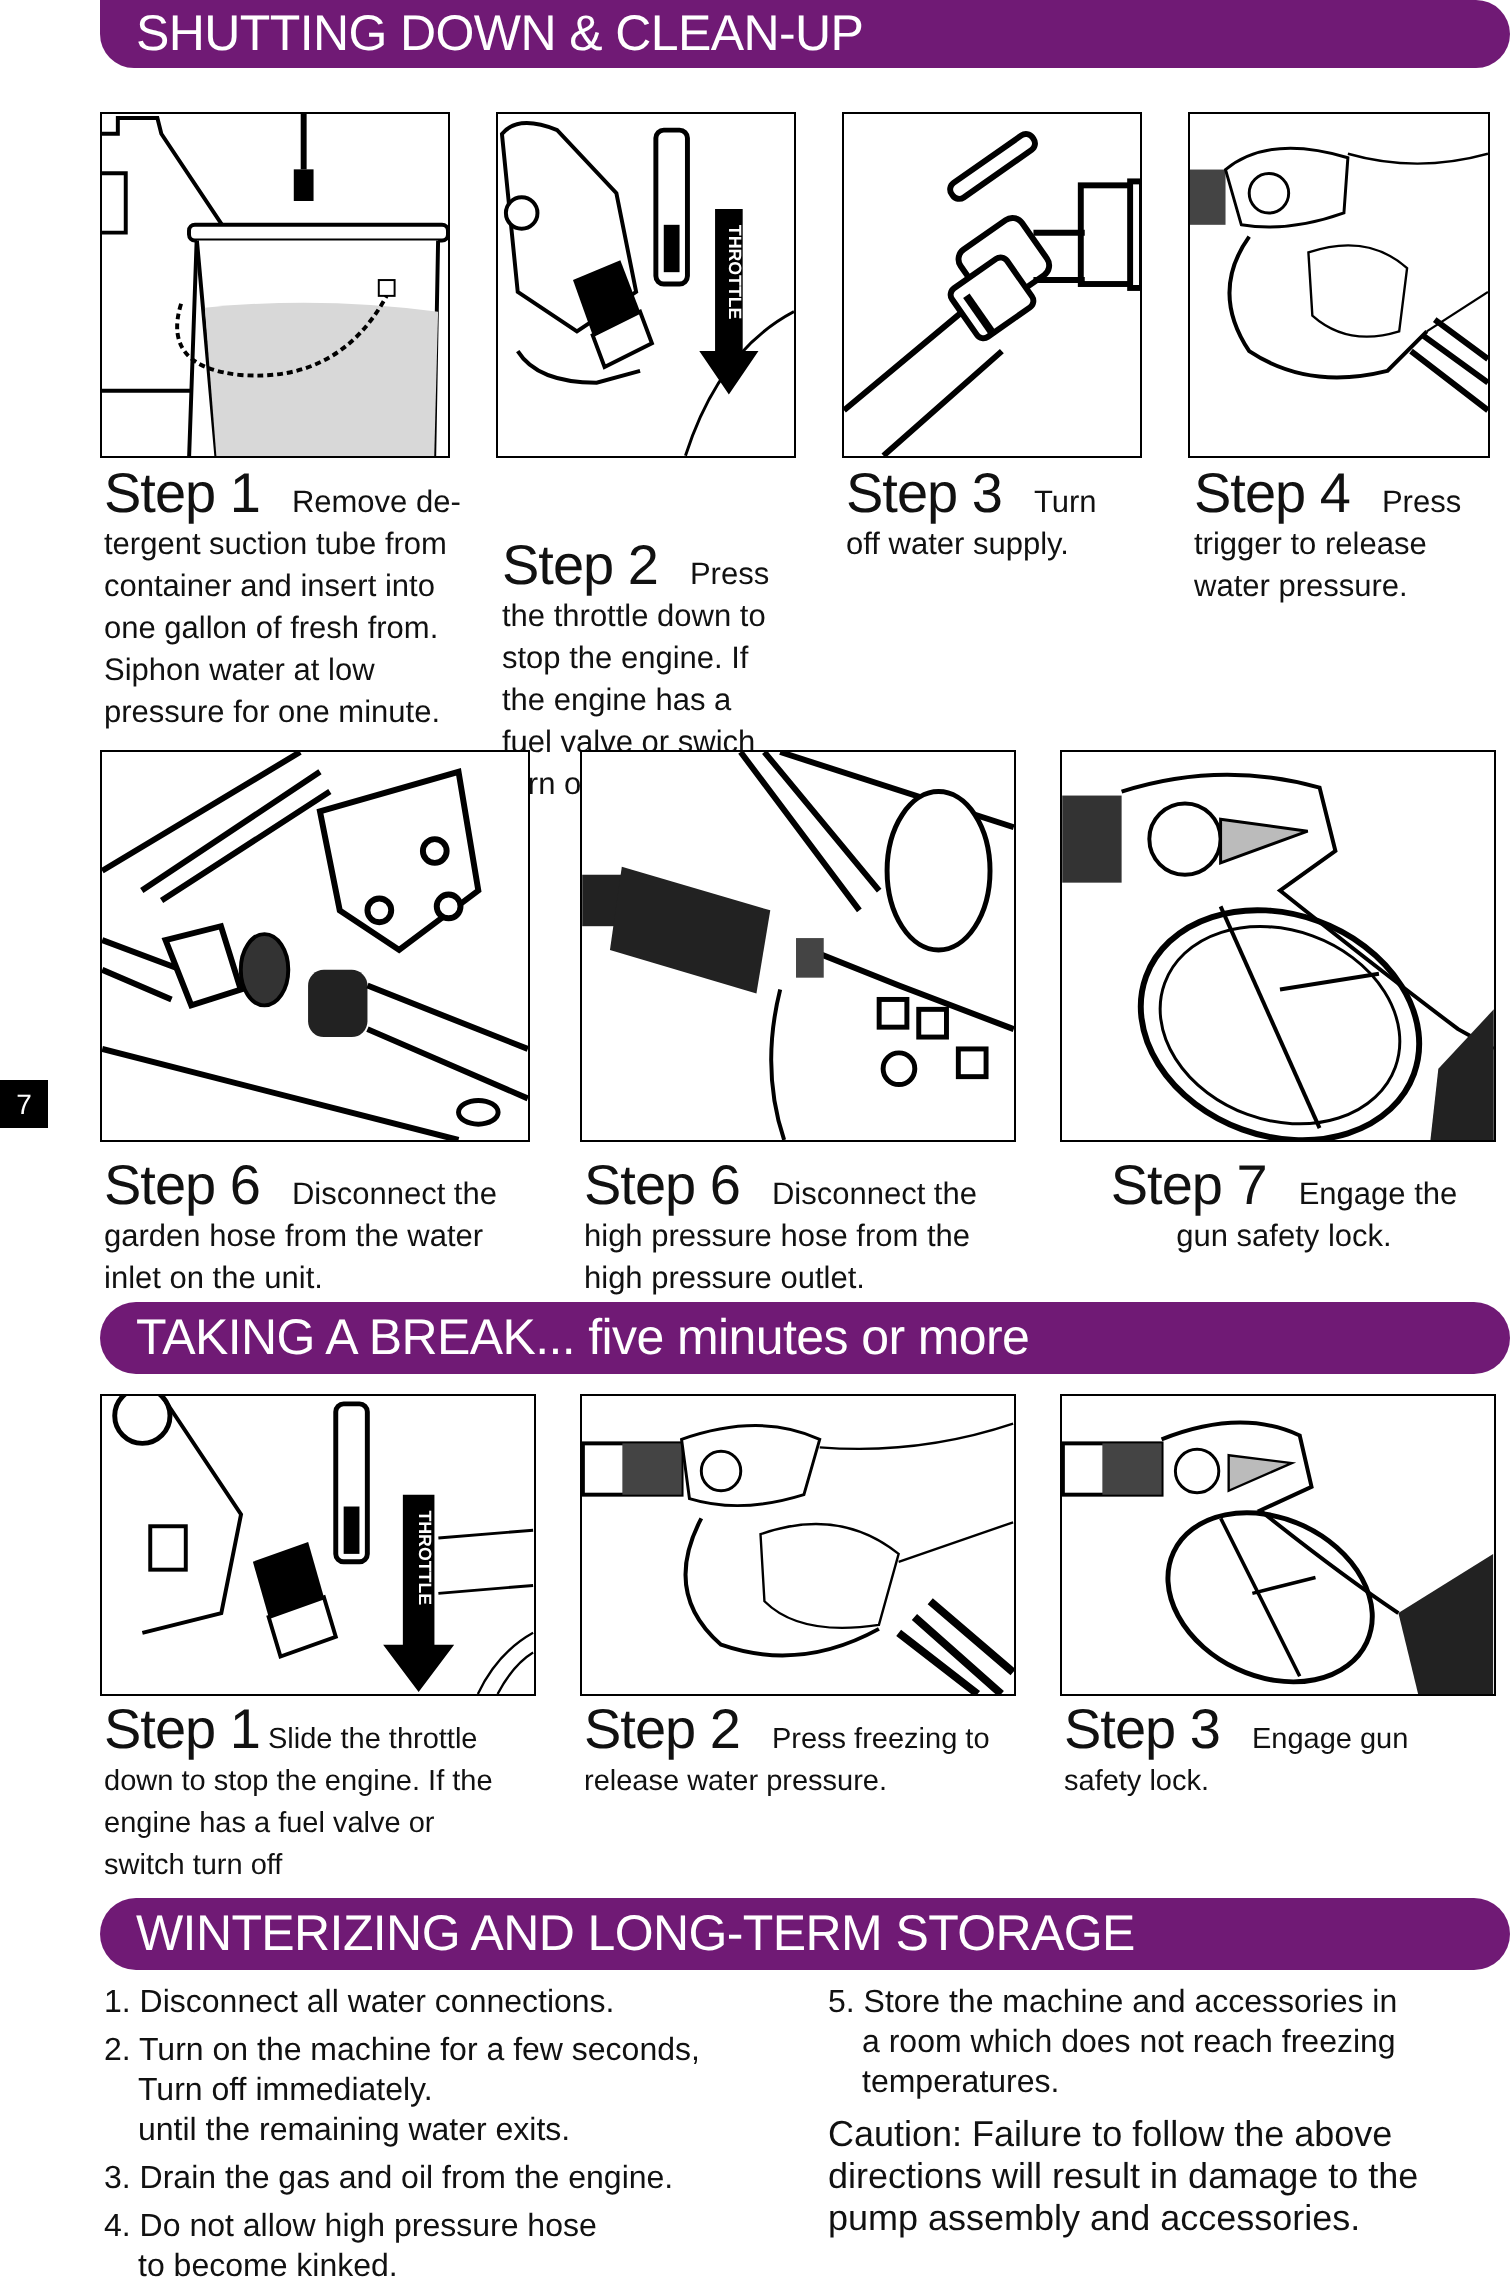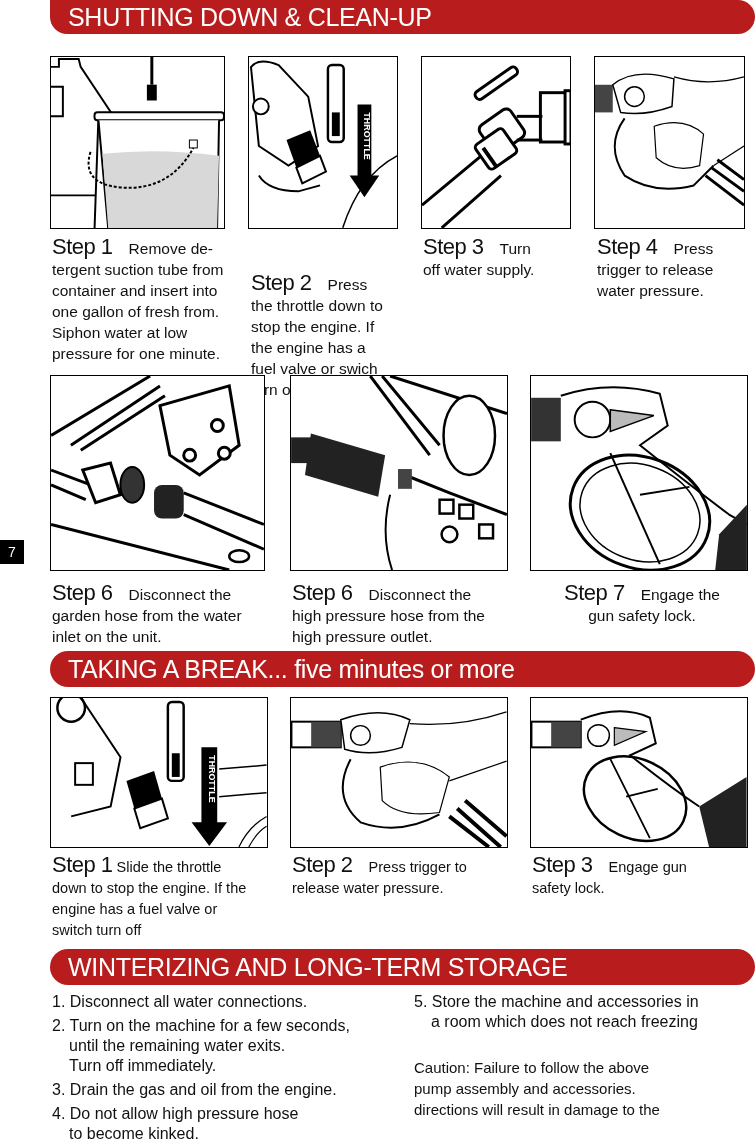--- a/index.html
+++ b/index.html
@@ -1,33 +1,33 @@
 <!DOCTYPE html>
 <html><head>
   <meta charset="utf-8">
   <style>
     html, body { margin: 0; padding: 0; background: #ffffff; }
     body { width: 755px; height: 1139px; position: relative; overflow: hidden;
            font-family: "Liberation Sans", "DejaVu Sans", sans-serif; color: #111; }
-    .banner { position: absolute; left: 50px; right: 0; height: 36px; background: #b91c1c;
+    .banner { position: absolute; left: 50px; right: 0; height: 36px; background: #701a75;
               border-radius: 18px; color: #fff; font-size: 25px; line-height: 36px;
               padding-left: 18px; letter-spacing: -0.3px; white-space: nowrap; }
     .banner-1 { top: 0; height: 34px; line-height: 34px; border-top-left-radius: 0; border-top-right-radius: 0; border-bottom-left-radius: 18px; border-bottom-right-radius: 18px; }
     .banner-1 { border-radius: 0 18px 18px 18px; }
     .pbox { position: absolute; border: 1.5px solid #000; background: #fff; overflow: hidden; box-sizing: border-box; }
     .pbox svg { width: 100%; height: 100%; display: block; }
     .step { position: absolute; font-size: 15.5px; line-height: 21px; color: #111; }
-    .step .sn { font-size: 22px; letter-spacing: -0.5px; margin-right: 16px; }
+    .step .sn { font-size: 28px; letter-spacing: -0.5px; margin-right: 16px; }
     .step-tight .sn { margin-right: 4px; }
     .pagetab { position: absolute; left: 0; top: 540px; width: 24px; height: 24px; background: #000;
                color: #fff; font-size: 14px; text-align: center; line-height: 24px; }
     .wlist { position: absolute; font-size: 16px; line-height: 20px; }
     .wlist .li { margin-bottom: 4px; }
     .wlist .ind { padding-left: 17px; }
-    .caution { position: absolute; font-size: 15px; line-height: 21px; }
+    .caution { position: absolute; font-size: 18px; line-height: 21px; }
   </style>
 </head>
 <body>
 
 <div class="pagetab">7</div>
 
 <div class="banner banner-1">SHUTTING DOWN &amp; CLEAN-UP</div>
 
 <div class="pbox" style="left:50px;top:56px;width:175px;height:173px;">
   <svg viewBox="0 0 175 173">
@@ -213,52 +213,53 @@
   </svg>
 </div>
 
 <div class="step step-tight" style="left:52px;top:854px;width:230px;font-size:14.5px;">
   <span class="sn">Step 1</span><span>Slide the throttle</span><br>
   <span>down to stop the engine.  If the</span><br>
   <span>engine has a fuel valve or</span><br>
   <span>switch turn off</span>
 </div>
 <div class="step" style="left:292px;top:854px;width:225px;font-size:14.5px;">
-  <span class="sn">Step 2</span><span>Press trigger to</span><br>
+  <span class="sn">Step 2</span><span>Press freezing to</span><br>
   <span>release water pressure.</span>
 </div>
 <div class="step" style="left:532px;top:854px;width:220px;font-size:14.5px;">
   <span class="sn">Step 3</span><span>Engage gun</span><br>
   <span>safety lock.</span>
 </div>
 
 <div class="banner" style="top:949px;">WINTERIZING AND LONG-TERM STORAGE</div>
 
 <div class="wlist" style="left:52px;top:992px;width:340px;">
   <div class="li">
     <span>1.</span> <span>Disconnect all water connections.</span>
   </div>
   <div class="li">
     <span>2.</span> <span>Turn on the machine for a few seconds,</span>
+    <div class="ind">Turn off immediately.</div>
     <div class="ind">until the remaining water exits.</div>
-    <div class="ind">Turn off immediately.</div>
   </div>
   <div class="li">
     <span>3.</span> <span>Drain the gas and oil from the engine.</span>
   </div>
   <div class="li">
     <span>4.</span> <span>Do not allow high pressure hose</span>
     <div class="ind">to become kinked.</div>
   </div>
 </div>
 
 <div class="wlist" style="left:414px;top:992px;width:340px;">
   <div class="li">
     <span>5.</span> <span>Store the machine and accessories in</span>
     <div class="ind">a room which does not reach freezing</div>
+    <div class="ind">temperatures.</div>
   </div>
 </div>
 
 <div class="caution" style="left:414px;top:1057px;width:340px;">
   <div>Caution: Failure to follow the above</div>
+  <div>directions will result in damage to the</div>
   <div>pump assembly and accessories.</div>
-  <div>directions will result in damage to the</div>
 </div>
 
 </body></html>

